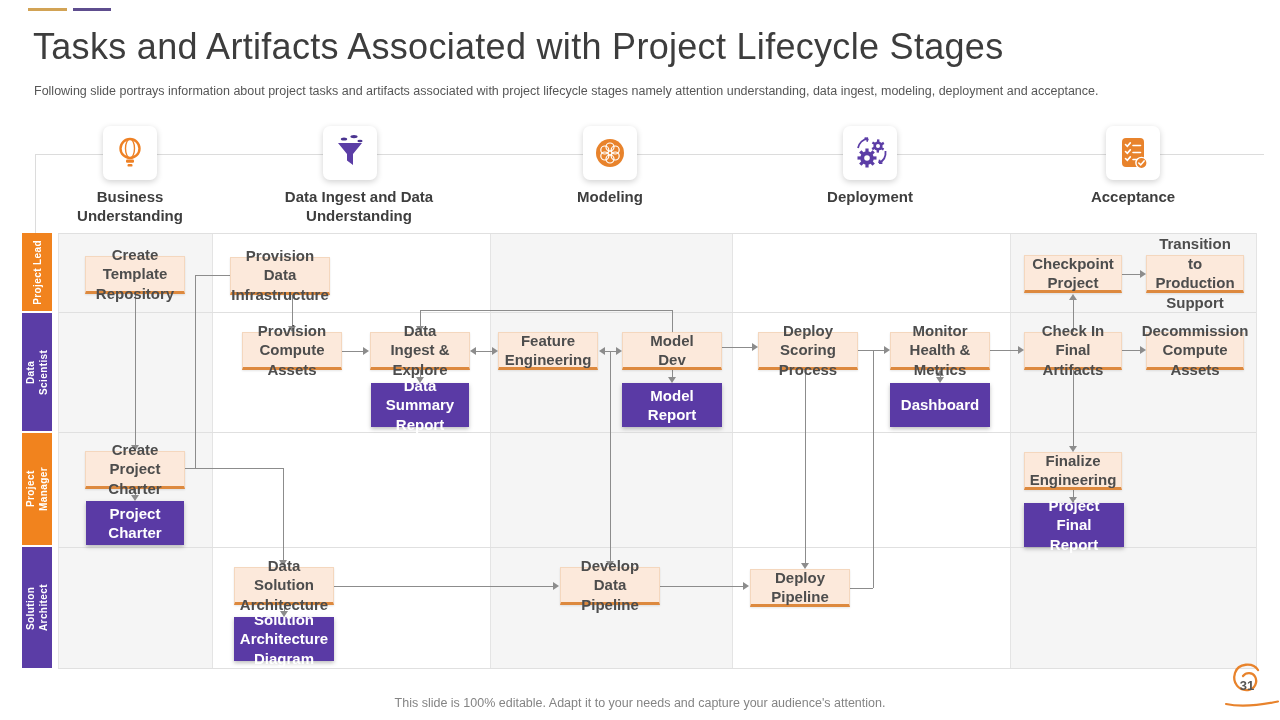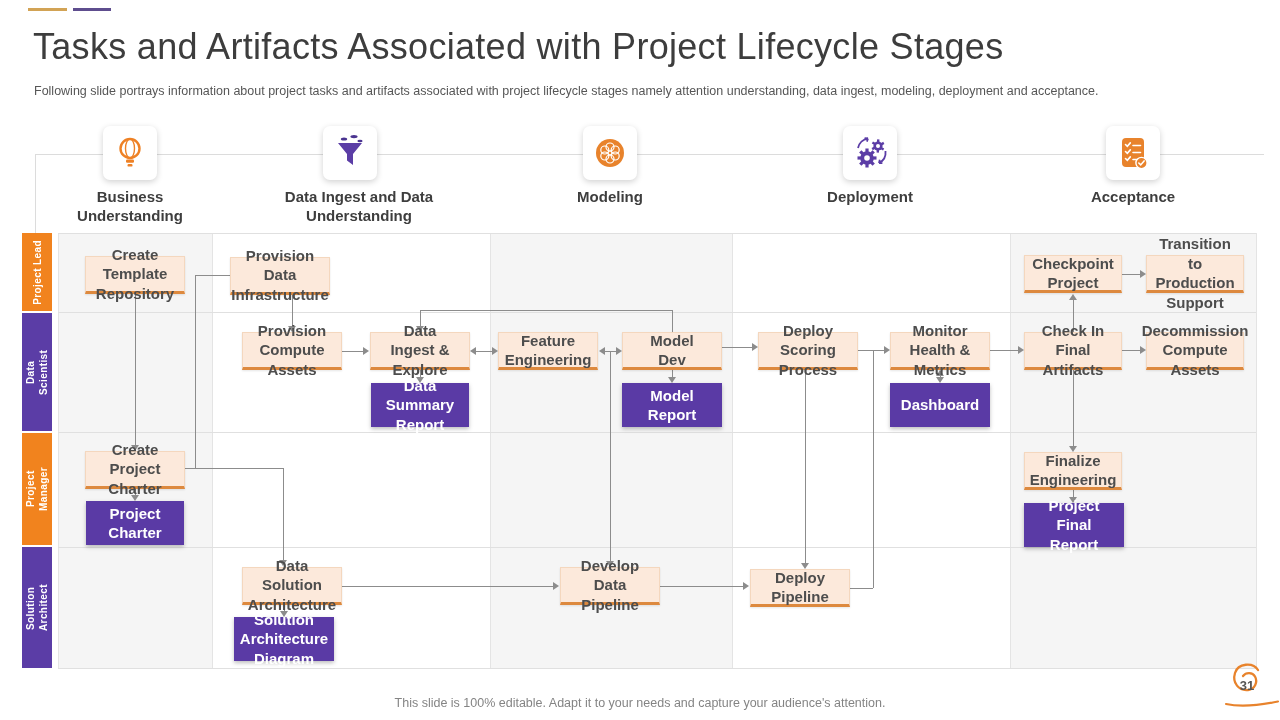--- a/index.html
+++ b/index.html
@@ -256,21 +256,21 @@
   <div class="task" style="left:242px;top:332px;width:100px;height:38px;">Provision Compute Assets</div>
   <div class="task" style="left:370px;top:332px;width:100px;height:38px;">Data Ingest &amp; Explore</div>
   <div class="task" style="left:498px;top:332px;width:100px;height:38px;">Feature Engineering</div>
   <div class="task" style="left:622px;top:332px;width:100px;height:38px;">Model Dev</div>
   <div class="task" style="left:890px;top:332px;width:100px;height:38px;">Monitor Health &amp; Metrics</div>
   <div class="task" style="left:758px;top:332px;width:100px;height:38px;">Deploy Scoring Process</div>
   <div class="task" style="left:1024px;top:332px;width:98px;height:38px;">Check In Final Artifacts</div>
   <div class="task" style="left:1146px;top:332px;width:98px;height:38px;">Decommission Compute Assets</div>
   <div class="task" style="left:85px;top:451px;width:100px;height:38px;">Create Project Charter</div>
   <div class="task" style="left:1024px;top:452px;width:98px;height:38px;">Finalize Engineering</div>
-  <div class="task" style="left:242px;top:567px;width:100px;height:38px;">Data Solution Architecture</div>
+  <div class="task" style="left:234px;top:567px;width:100px;height:38px;">Data Solution Architecture</div>
   <div class="task" style="left:560px;top:567px;width:100px;height:38px;">Develop Data Pipeline</div>
   <div class="task" style="left:750px;top:569px;width:100px;height:38px;">Deploy Pipeline</div>
 
   <div class="artifact" style="left:371px;top:383px;width:98px;height:44px;">Data Summary Report</div>
   <div class="artifact" style="left:622px;top:383px;width:100px;height:44px;">Model Report</div>
   <div class="artifact" style="left:890px;top:383px;width:100px;height:44px;">Dashboard</div>
   <div class="artifact" style="left:86px;top:501px;width:98px;height:44px;">Project Charter</div>
   <div class="artifact" style="left:1024px;top:503px;width:100px;height:44px;">Project Final Report</div>
   <div class="artifact" style="left:234px;top:617px;width:100px;height:44px;">Solution Architecture Diagram</div>
 

